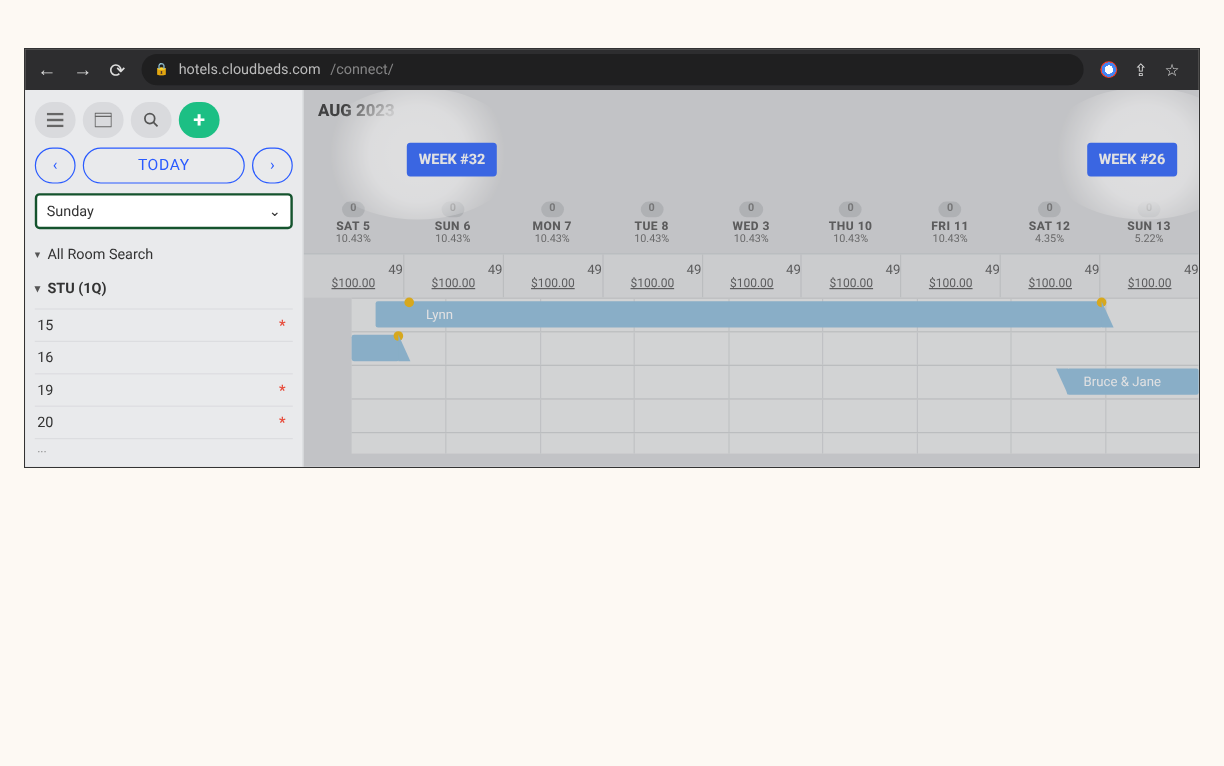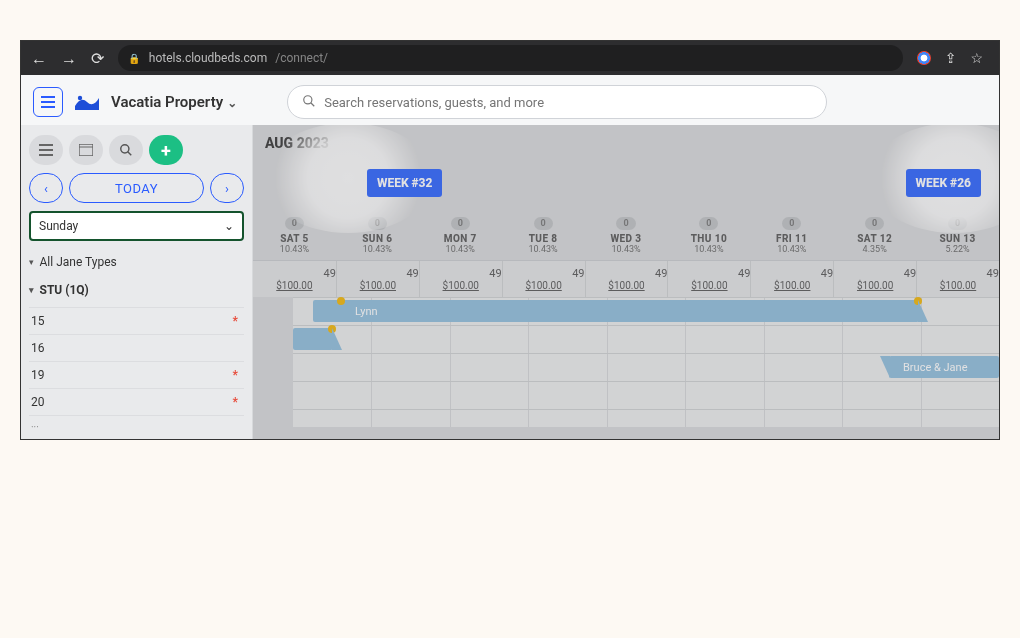--- a/index.html
+++ b/index.html
@@ -35,21 +35,21 @@
   .lbl { font-size:11px; color:#555; margin:6px 0 4px;}
   .sel { width:100%; height:30px; border:2px solid #14532d; background:#fff; border-radius:4px; padding:0 8px; display:flex; align-items:center; justify-content:space-between; cursor:pointer; font-size:12px;}
   .sectitle { display:flex; align-items:center; gap:4px; font-size:12px; color:#333; margin:14px 0 10px; cursor:pointer;}
   .sectitle::before { content:'▾'; font-size:9px; color:#555; margin-right:2px;}
   .row-hdr { font-size:12px; color:#333; padding:6px 2px; border-top:1px solid #dcdde0; display:flex; justify-content:space-between; align-items:center;}
   .row-hdr .ast { color:#e74c3c; font-weight:700; padding-right:4px;}
   .stu { font-weight:700; }
   .cal { flex:1; background:#d8d9db; position:relative; overflow:hidden; }
   .month { font-weight:800; color:#333; padding:10px 0 4px 12px; font-size:14px; }
   .chips { position:relative; height:54px; }
-  .chip { position:absolute; top:14px; background:#2a62ff; color:#fff; font-weight:800; font-size:12px; padding:7px 10px; border-radius:3px; white-space:nowrap;margin-left:28px;}
+  .chip { position:absolute; top:14px; background:#2a62ff; color:#fff; font-weight:800; font-size:12px; padding:7px 10px; border-radius:3px; white-space:nowrap;}
   .spot { position:absolute; width:170px; height:110px; border-radius:50%; background:radial-gradient(circle, rgba(255,255,255,.95) 0%, rgba(255,255,255,.85) 40%, rgba(255,255,255,0) 72%); pointer-events:none;}
   .days { display:grid; grid-template-columns: repeat(9, 1fr); }
   .dayh { text-align:center; padding:2px 0 6px; }
   .badge { display:inline-block; background:#bfc2c5; color:#777; font-size:9px; font-weight:700; padding:0 7px; border-radius:8px; line-height:13px;}
   .dname { font-size:10px; font-weight:800; color:#555; margin-top:3px; letter-spacing:.4px;}
   .dpct { font-size:9px; color:#666; }
   .pricer { display:grid; grid-template-columns: repeat(9,1fr); border-top:1px solid #c9ccd0; background:#e3e4e6;}
   .pc { text-align:center; padding:6px 0; border-left:1px solid #cfd1d3;}
   .pc:first-child{border-left:none;}
   .pc .n { font-size:11px; color:#555;text-align:right;}
@@ -80,41 +80,20 @@
     </div>
     <div class="br-icons">
       <span class="google-dot"></span>
       <span>⇪</span>
       <span>☆</span>
     </div>
   </div>
 
   <div class="app">
 
-    <div class="topbar">
-      <div class="hamburger">
-          <div></div>
-          <div></div>
-          <div></div>
-        </div>
-      <svg class="brand-ico" viewBox="0 0 28 20">
-          <path fill="#1d4ed8" d="M2 14 Q8 4 14 10 Q20 16 26 6 L26 18 L2 18 Z"></path>
-          <circle cx="7" cy="6" r="2.2" fill="#1d4ed8"></circle>
-        </svg>
-      <span class="prop-name"><span>Vacatia Property</span><span class="chev">⌄</span></span>
-      <div class="search">
-        <span class="mg">
-          <svg width="14" height="14" viewBox="0 0 24 24" fill="none" stroke="#777" stroke-width="2">
-              <circle cx="10" cy="10" r="7"></circle>
-              <line x1="21" y1="21" x2="15" y2="15"></line>
-            </svg>
-        </span>
-        <input placeholder="Search reservations, guests, and more" style="">
-      </div>
-    </div>
 
     <div class="content">
 
       <div class="side">
         <div class="iconrow">
           <div class="pill">
               <svg width="14" height="12" viewBox="0 0 14 12">
                 <rect width="14" height="2" fill="#666"></rect>
                 <rect y="5" width="14" height="2" fill="#666"></rect>
                 <rect y="10" width="14" height="2" fill="#666"></rect>
@@ -136,21 +115,21 @@
         </div>
         <div class="navrow">
           <div class="circlebtn sm">‹</div>
           <div class="circlebtn today">TODAY</div>
           <div class="circlebtn sm">›</div>
         </div>
         <div class="sel">
             <span>Sunday</span>
             <span>⌄</span>
           </div>
-        <div class="sectitle">All Jane Types</div>
+        <div class="sectitle">All Room Search</div>
         <div class="sectitle stu">STU (1Q)</div>
         <div class="row-hdr">
             <span>15</span>
             <span class="ast">*</span>
           </div>
         <div class="row-hdr">
             <span>16</span>
             <span></span>
           </div>
         <div class="row-hdr">

